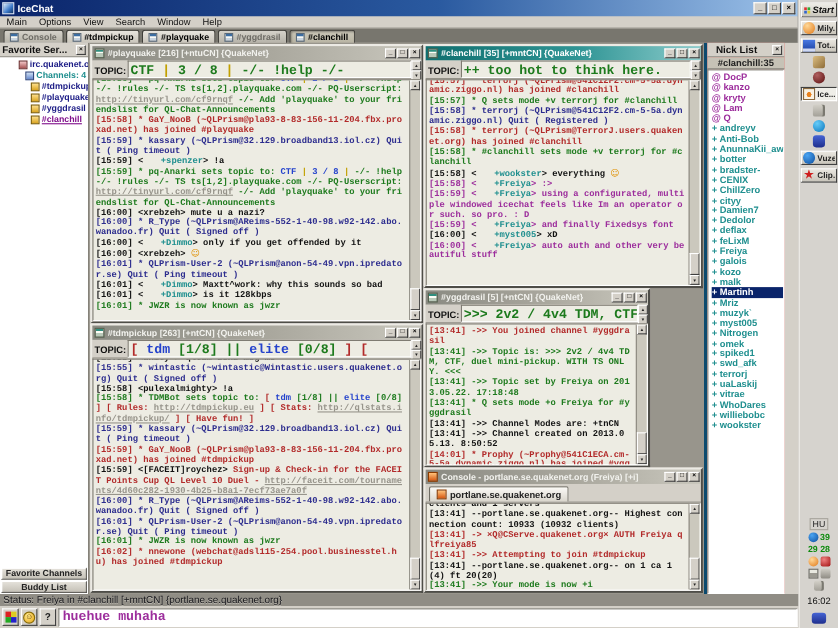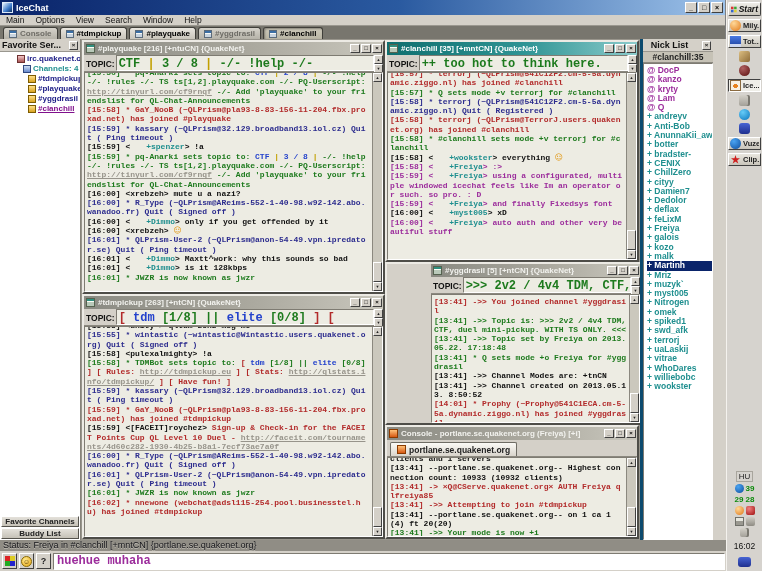--- a/index.html
+++ b/index.html
@@ -53,21 +53,21 @@
 .sbbtn { height:11px; background:linear-gradient(#e4e1da,#c5c1b7); border:1px solid; font-size:8px; font-weight:bold;
   border-color:#fff #55534d #55534d #fff; text-align:center; line-height:9px; color:#222; overflow:hidden; white-space:nowrap; }
 
 
 .mdi { position:absolute; left:81px; top:0; width:559px; height:100%; background:#98958c; overflow:hidden; }
 .win { position:absolute; border:2px solid; border-color:#eceae4 #4e4d48 #4e4d48 #eceae4;
   background:#d4d0c8; display:flex; flex-direction:column; }
 .win-playquake { left:1px; top:1px;   width:303px; height:254px; }
 .win-tdmpickup { left:1px; top:255px; width:303px; height:245px; }
 .win-clanchill { left:304px; top:1px;   width:254px; height:222px; }
-.win-yggdrasil { left:304px; top:223px; width:257px; height:163px;padding-left:44px; }
+.win-yggdrasil { left:304px; top:223px; width:206px; height:163px; }
 .win-console   { left:304px; top:386px; width:254px; height:114px; }
 .ctitle { height:13px; flex:none; display:flex; align-items:center; gap:3px; padding:0 1px 0 2px;
   font-size:8px; font-weight:bold; color:#f2f2ee;
   background:linear-gradient(90deg,#8a8a82,#aaa89e 55%,#c9c7bd); }
 .win.active .ctitle { background:linear-gradient(90deg,#0f6f6f,#2f9494 55%,#8ccccc); color:#fff; }
 .cico { width:9px; height:9px; flex:none; border:1px solid #55624f;
   background:linear-gradient(#fdfdf6 50%,#b9c9b9 50%); box-shadow:inset 0 2px 0 #2f8f7f; }
 .cico.console { background:linear-gradient(#ffc27a,#d65812); border-color:#8a3a00; box-shadow:none; }
 .ctitle .tbuttons .wbtn { width:10px; height:9px; font-size:6px; line-height:7px; }
 .ctitle .title-text { overflow:hidden; white-space:nowrap; }

